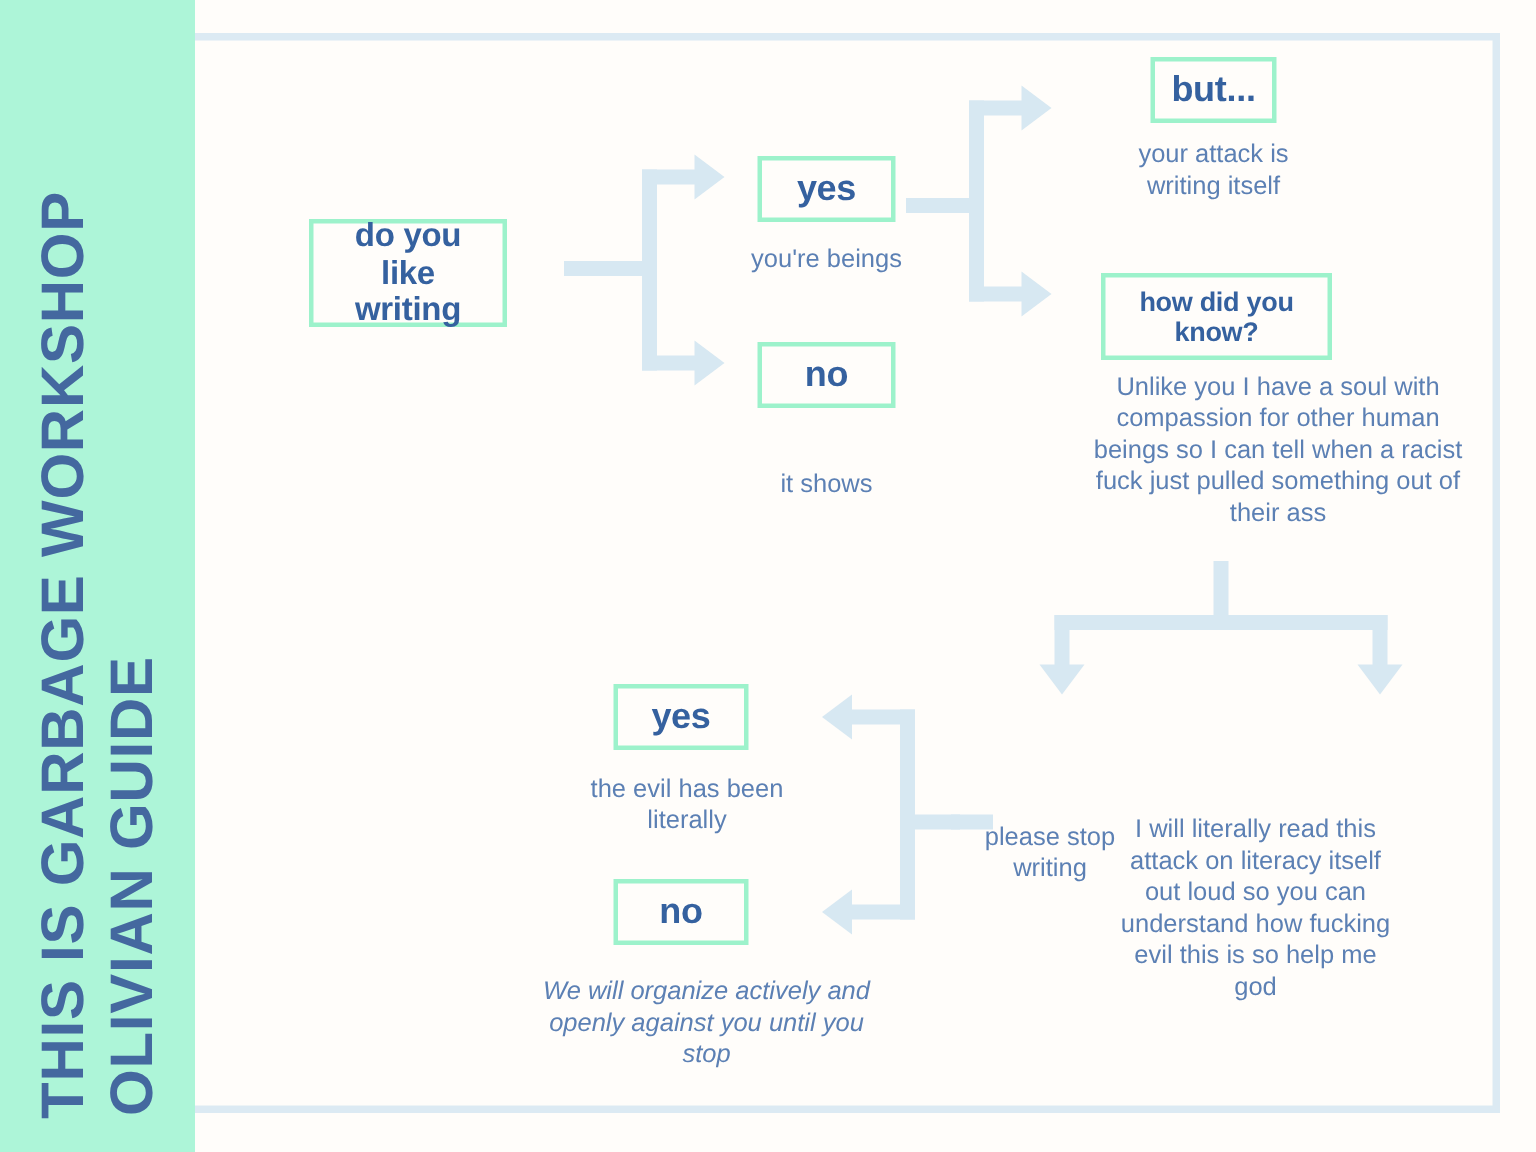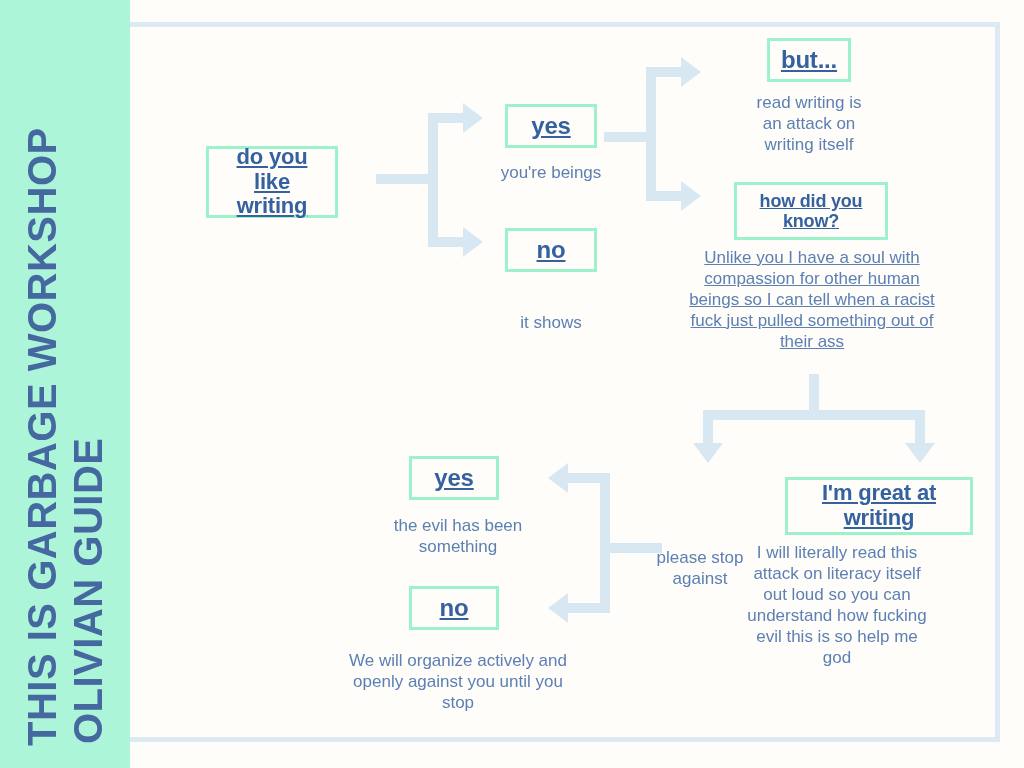--- a/index.html
+++ b/index.html
@@ -77,21 +77,20 @@
     background: #FFFDFA;
     box-sizing: border-box;
     display: flex;
     align-items: center;
     justify-content: center;
     text-align: center;
     color: #35619F;
     font-weight: bold;
     line-height: 1.12;
     letter-spacing: -0.2px;
-    text-decoration: underline;
   }
 
   
   .caption {
     position: absolute;
     color: #5C80B4;
     font-size: 17px;
     line-height: 21px;
     text-align: center;
   }
@@ -173,46 +172,42 @@
 
   <div class="node" style="left:505px; top:228px; width:92px; height:44px; font-size:24px;">
     <span>no</span>
   </div>
   <div class="caption" style="left:481px; top:288px; width:140px;margin-top:24px;">it shows</div>
 
   <div class="node" style="left:767px; top:38px; width:84px; height:44px; font-size:24px;">
     <span>but...</span>
   </div>
   <div class="caption" style="left:729px; top:92px; width:160px;">
-    <div>read writing is</div>
-    <div>an attack on</div>
+    <div>your attack is</div>
     <div>writing itself</div>
   </div>
 
   <div class="node" style="left:734px; top:182px; width:154px; height:58px; font-size:18px; padding:0 8px;">
     <span>how did you know?</span>
   </div>
-  <div class="caption" style="left:684px; top:247px; width:256px;text-decoration:underline;">Unlike you I have a soul with compassion for other human beings so I can tell when a racist fuck just pulled something out of their ass</div>
-
-  <div class="caption" style="left:640px; top:547px; width:120px;">please stop against</div>
-
-  <div class="node" style="left:785px; top:477px; width:188px; height:58px; font-size:22px; padding:0 8px;">
-    <span>I'm great at writing</span>
-  </div>
+  <div class="caption" style="left:724px; top:247px; width:256px;">Unlike you I have a soul with compassion for other human beings so I can tell when a racist fuck just pulled something out of their ass</div>
+
+  <div class="caption" style="left:640px; top:547px; width:120px;">please stop writing</div>
+
   <div class="caption" style="left:742px; top:542px; width:190px;">I will literally read this attack on literacy itself out loud so you can understand how fucking evil this is so help me god</div>
 
   <div class="node" style="left:409px; top:456px; width:90px; height:44px; font-size:24px;">
     <span>yes</span>
   </div>
-  <div class="caption" style="left:372px; top:515px; width:172px;">the evil has been something</div>
+  <div class="caption" style="left:372px; top:515px; width:172px;">the evil has been literally</div>
 
   <div class="node" style="left:409px; top:586px; width:90px; height:44px; font-size:24px;">
     <span>no</span>
   </div>
-  <div class="caption" style="left:340px; top:650px; width:236px;">We will organize actively and openly against you until you stop</div>
+  <div class="caption" style="left:353px; top:650px; width:236px;font-style:italic;">We will organize actively and openly against you until you stop</div>
 
 </div>
 
 <div id="frame"></div>
 <div id="frame-mask"></div>
 <div style="position:absolute; left:0; top:0; width:130px; height:768px; background:#ADF5D8;">
   <div class="side-title">
     <div class="line line1">THIS IS GARBAGE WORKSHOP</div>
     <div class="line line2">OLIVIAN GUIDE</div>
   </div>

